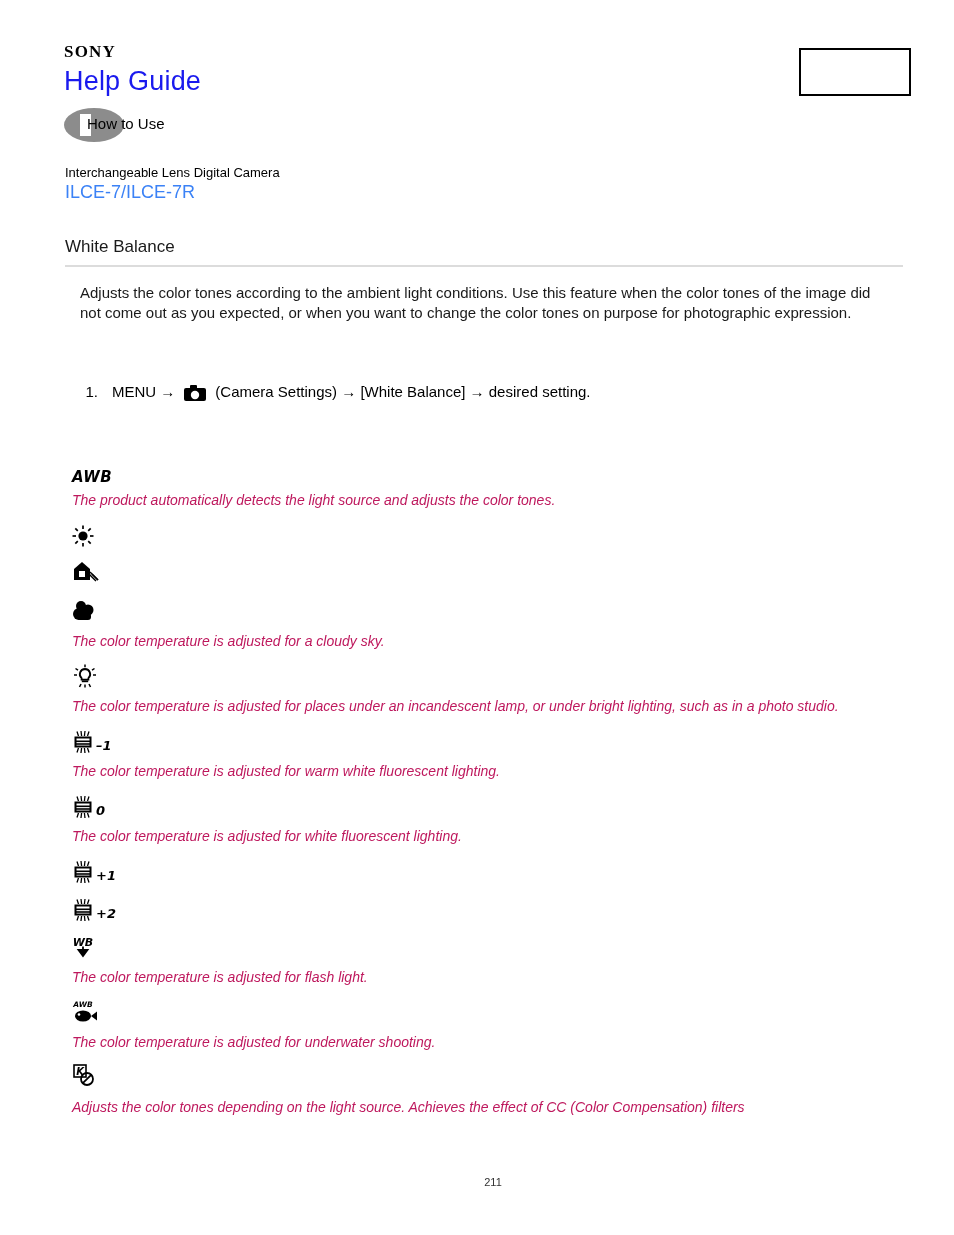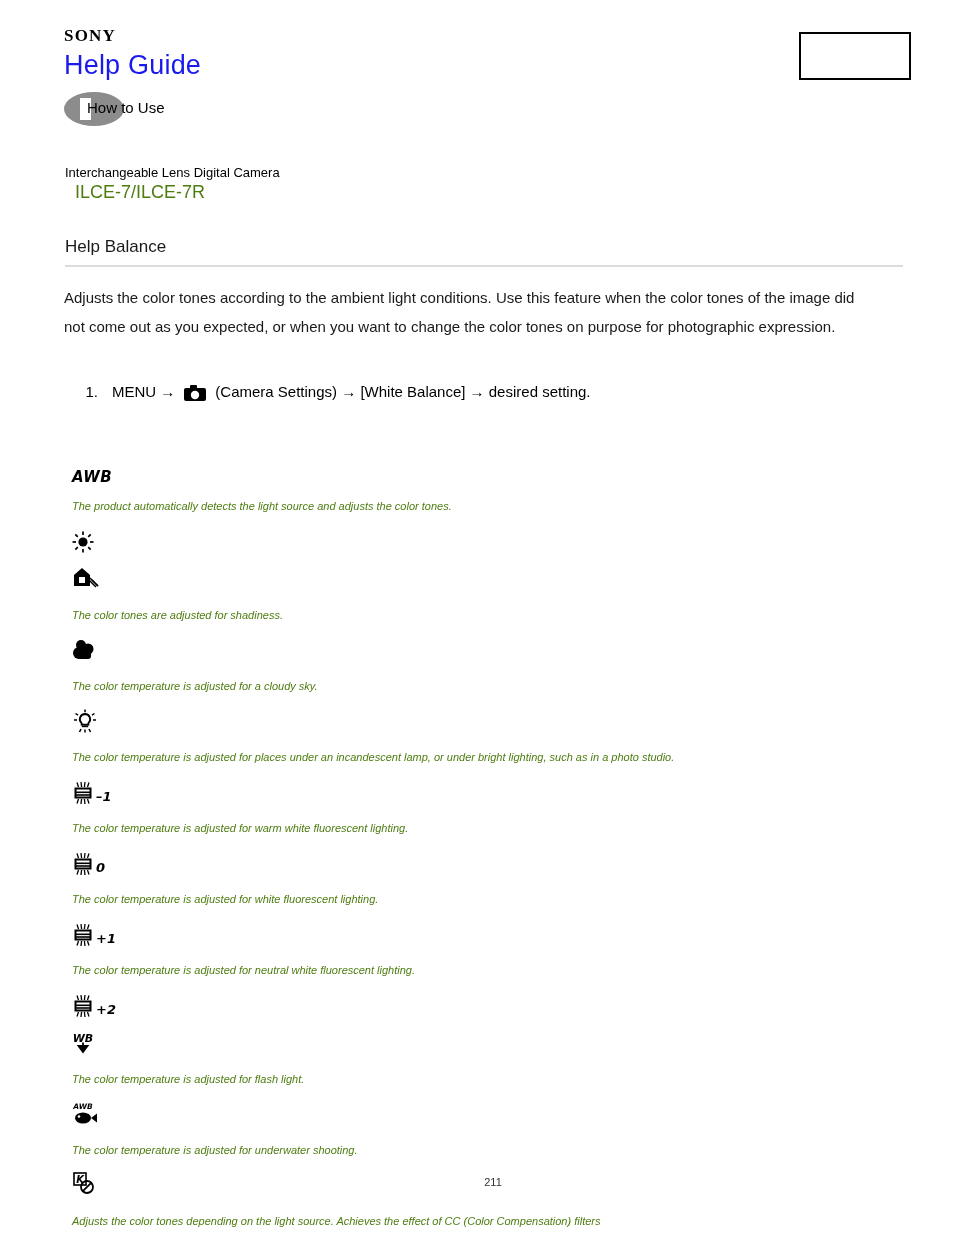--- a/index.html
+++ b/index.html
@@ -12,21 +12,21 @@
     height: 1235px;
     position: relative;
     font-family: "Liberation Sans", sans-serif;
     color: #000000;
     overflow: hidden;
   }
 
   
   #header {
     position: absolute;
-    left: 0; top: 0;
+    left: 0; top: 16px;
     width: 886px;
     height: 150px;
   }
   #sony-logo {
     position: absolute;
     left: 64px;
     top: 26px;
     font-family: "Liberation Serif", serif;
     font-weight: bold;
     font-size: 17px;
@@ -86,24 +86,24 @@
   #product-category {
     position: absolute;
     left: 65px;
     top: 165px;
     font-size: 13px;
     color: #000;
     text-align: center;
   }
   #product-model {
     position: absolute;
-    left: 75px;
+    left: 65px;
     top: 182px;
     font-size: 18px;
-    color: #4d7c0f;
+    color: #3b82f6;
   }
 
   
   #article-title {
     position: absolute;
     left: 65px;
     top: 237px;
     font-size: 17px;
     color: #1a1a1a;
   }
@@ -111,25 +111,25 @@
     position: absolute;
     left: 65px;
     top: 265px;
     width: 838px;
     height: 2px;
     background: #dcdcdc;
   }
 
   #intro {
     position: absolute;
-    left: 64px;
+    left: 80px;
     top: 283px;
     width: 812px;
     font-size: 15px;
-    line-height: 29px;
+    line-height: 20px;
     color: #1a1a1a;
   }
 
   #step-list {
     position: absolute;
     left: 72px;
     top: 380px;
     width: 830px;
     margin: 0;
     padding: 0;
@@ -170,24 +170,24 @@
     margin-bottom: 12px;
     font-style: italic;
   }
   .wb-icon-row {
     height: 26px;
     display: flex;
     align-items: flex-end;
     gap: 1px;
   }
   .wb-desc {
-    font-size: 11px;
+    font-size: 14px;
     line-height: 25px;
-    color: #4d7c0f;
-    margin-top: 8px;
+    color: #be185d;
+    margin-top: 2px;
     width: 812px;
   }
   .awb-text {
     font-family: "DejaVu Sans", sans-serif;
     font-weight: bold;
     font-size: 15px;
     letter-spacing: 0.5px;
     line-height: 18px;
   }
   .icon-suffix {
@@ -232,21 +232,21 @@
     </div>
     <div id="howto-label">How to Use</div>
   </div>
 
   <div id="top-right-box"></div>
 </div>
 
 <div id="product-category">Interchangeable Lens Digital Camera</div>
 <div id="product-model">ILCE-7/ILCE-7R</div>
 
-<div id="article-title">Help Balance</div>
+<div id="article-title">White Balance</div>
 <div id="title-rule"></div>
 
 <div id="intro">Adjusts the color tones according to the ambient light conditions. Use this feature when the color tones of the image did not come out as you expected, or when you want to change the color tones on purpose for photographic expression.</div>
 
 <ul id="step-list">
   <li class="step">
     <span class="step-num">1.</span>
     <span>MENU →</span>
     <span class="menu-camera-icon">
       <svg viewBox="0 0 22 17" width="22" height="17">
@@ -295,21 +295,20 @@
           <path d="M10 1 L18 8 L18 19 L2 19 L2 8 Z" fill="#000"></path>
           <rect x="7" y="10" width="6" height="6" fill="#ffffff"></rect>
           <g stroke="#000" stroke-width="1.5">
             <line x1="15" y1="11" x2="24" y2="20"></line>
             <line x1="18" y1="11" x2="26" y2="19"></line>
             <line x1="20" y1="13" x2="26" y2="19"></line>
           </g>
         </svg>
       </span>
     </div>
-    <div class="wb-desc">The color tones are adjusted for shadiness.</div>
   </div>
 
   <div class="wb-entry">
     <div class="wb-icon-row">
       <span class="glyph">
         <svg width="26" height="23" viewBox="0 0 26 23">
           <circle cx="9" cy="6" r="5" fill="#000"></circle>
           <circle cx="16" cy="10" r="5.5" fill="#000"></circle>
           <circle cx="7" cy="14" r="6" fill="#000"></circle>
           <rect x="5" y="13" width="14" height="7" rx="3" fill="#000"></rect>
@@ -403,21 +402,20 @@
             <line x1="17" y1="0.5" x2="15.5" y2="5"></line>
             <line x1="5" y1="21.5" x2="6.5" y2="17"></line>
             <line x1="9" y1="22" x2="9.6" y2="17"></line>
             <line x1="13" y1="22" x2="12.4" y2="17"></line>
             <line x1="17" y1="21.5" x2="15.5" y2="17"></line>
           </g>
         </svg>
       </span>
       <span class="icon-suffix">+1</span>
     </div>
-    <div class="wb-desc">The color temperature is adjusted for neutral white fluorescent lighting.</div>
   </div>
 
   <div class="wb-entry">
     <div class="wb-icon-row">
       <span class="glyph">
         <svg width="22" height="22" viewBox="0 0 22 22">
           <rect x="3.5" y="6.5" width="15" height="9" fill="none" stroke="#000" stroke-width="2"></rect>
           <rect x="3.5" y="9.5" width="15" height="1.6" fill="#000"></rect>
           <rect x="3.5" y="12.2" width="15" height="1.6" fill="#000"></rect>
           <g stroke="#000" stroke-width="1.3">

